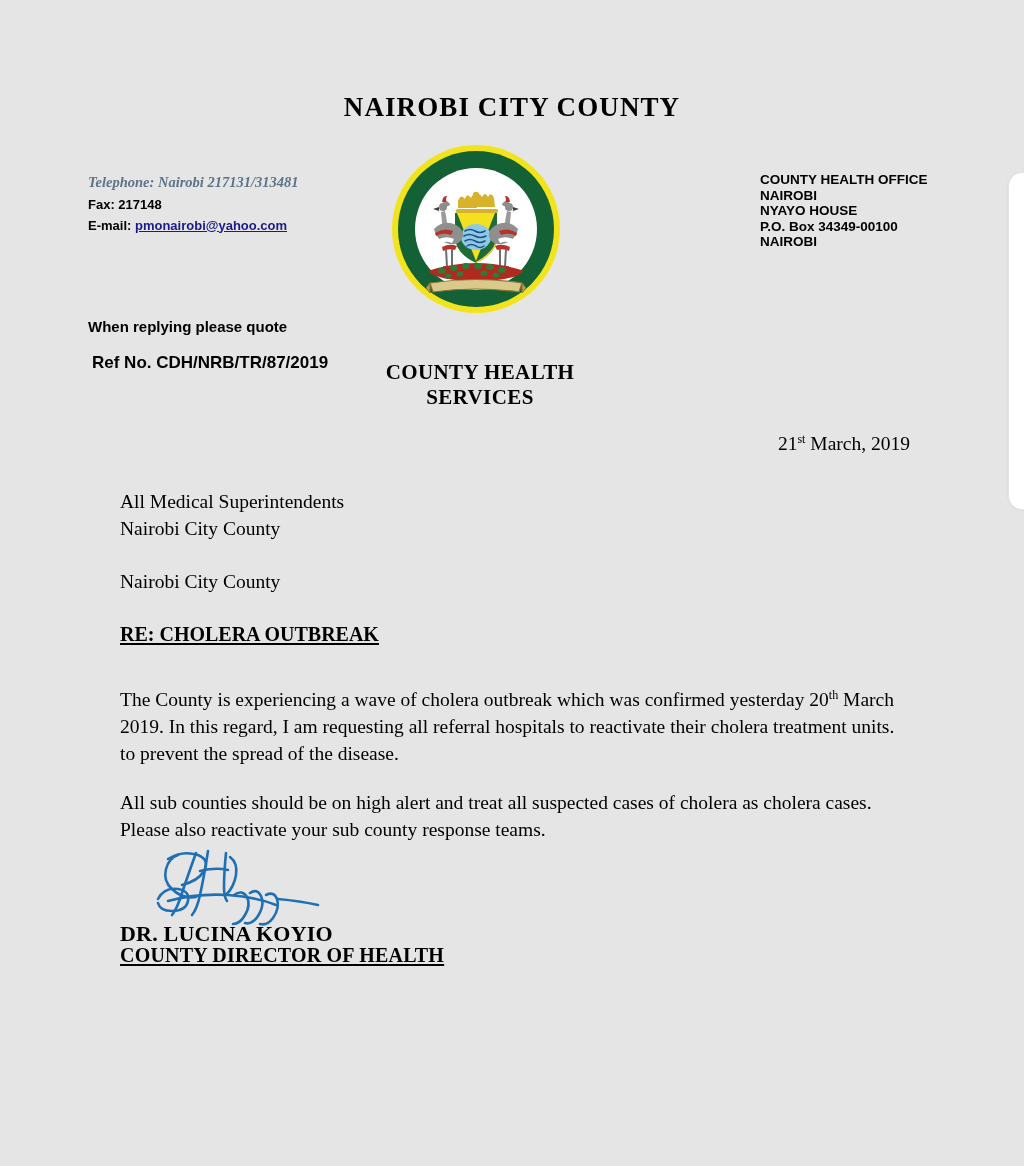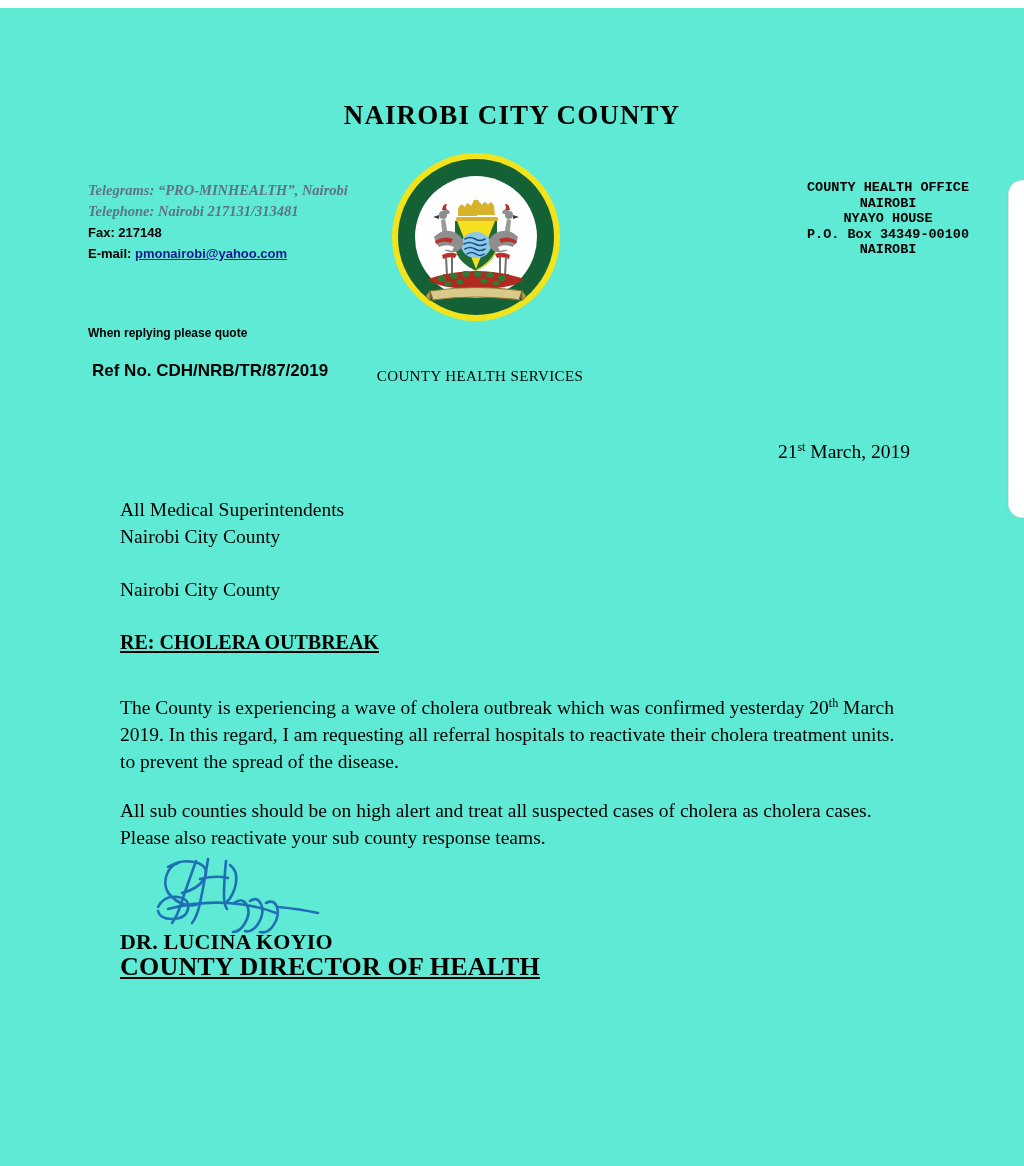--- a/index.html
+++ b/index.html
@@ -12,22 +12,21 @@
     height: 1166px;
     position: relative;
     font-family: "Liberation Serif", serif;
     color: #000000;
     overflow: hidden;
   }
 
   .page {
     position: absolute;
     inset: 0;
-    background: #5eead4;
-    margin-top: 8px;
+    background: #e5e5e5;
   }
 
   
   .side-panel {
     position: absolute;
     left: 1008px;
     top: 172px;
     width: 120px;
     height: 336px;
     border: 1px solid #e3e3e3;
@@ -82,39 +81,39 @@
   .email-link {
     color: #1a1a8c;
     text-decoration: underline;
   }
   .quote-note {
     position: absolute;
     left: 88px;
     top: 318px;
     font-family: "Liberation Sans", sans-serif;
     font-weight: bold;
-    font-size: 12px;
+    font-size: 15px;
   }
   .ref-no {
     position: absolute;
     left: 92px;
     top: 353px;
     font-family: "Liberation Sans", sans-serif;
     font-weight: bold;
     font-size: 17px;
   }
 
   
   .address-block {
     position: absolute;
     left: 760px;
     top: 172px;
     width: 256px;
-    text-align: center;
-    font-family: Liberation Mono, monospace;
+    text-align: left;
+    font-family: Liberation Sans, sans-serif;
     font-weight: bold;
     font-size: 13.5px;
     line-height: 15.6px;
   }
 
   
   .emblem {
     position: absolute;
     left: 390px;
     top: 143px;
@@ -122,22 +121,22 @@
     height: 172px;
   }
 
   
   .sub-title {
     position: absolute;
     left: 330px;
     top: 360px;
     width: 300px;
     text-align: center;
-    font-size: 15px;
-    font-weight: normal;
+    font-size: 21px;
+    font-weight: bold;
     letter-spacing: 0.4px;
   }
 
   
   .body-wrap {
     position: absolute;
     left: 120px;
     top: 430px;
     width: 790px;
     font-size: 19.5px;
@@ -183,38 +182,37 @@
     top: 76px;
     font-weight: bold;
     font-size: 22px;
     letter-spacing: 0.2px;
   }
   .sign-role {
     position: absolute;
     left: 0;
     top: 99px;
     font-weight: bold;
-    font-size: 26px;
+    font-size: 20px;
     letter-spacing: 0.2px;
     text-decoration: underline;
     text-underline-offset: 2px;
     white-space: nowrap;
   }
 </style>
 </head>
 <body>
 
 <div class="page">
 
   <div class="side-panel"></div>
 
   <div class="doc-title">NAIROBI CITY COUNTY</div>
 
   <div class="contact-block">
-    <div class="contact-italic">Telegrams: “PRO-MINHEALTH”, Nairobi</div>
     <div class="contact-italic">Telephone:  Nairobi 217131/313481</div>
     <div class="contact-plain">Fax: 217148</div>
     <div class="email-line">
       <span>E-mail:</span>
       <span class="email-link">pmonairobi@yahoo.com</span>
     </div>
   </div>
 
   <div class="quote-note">When replying please quote</div>
   <div class="ref-no">Ref No. CDH/NRB/TR/87/2019</div>

